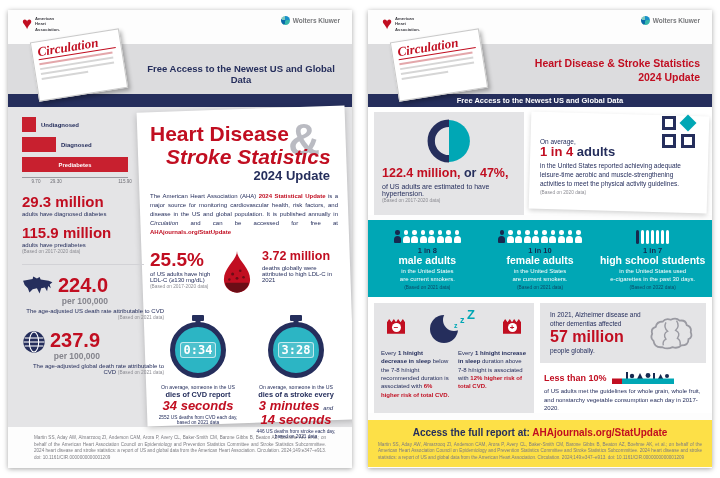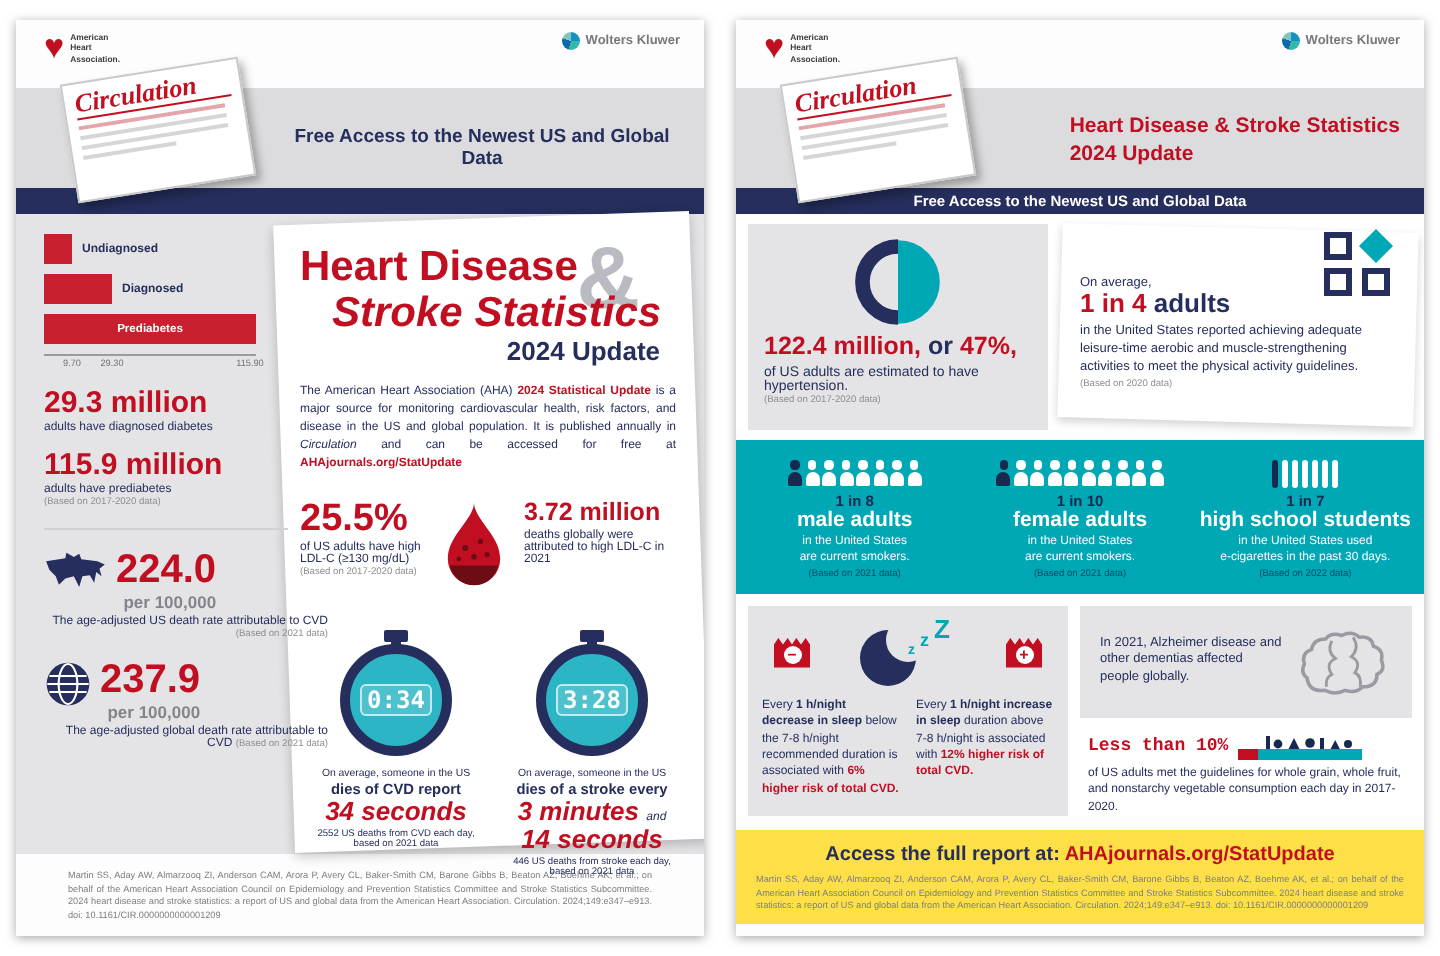--- a/index.html
+++ b/index.html
@@ -26,21 +26,21 @@
   .cover { position:absolute; left:26px; top:-9px; width:90px; height:60px; background:#fff;
     border:1px solid #c9c9c9; transform:rotate(-9deg); box-shadow:2px 3px 4px rgba(0,0,0,.3);
     padding:3px 5px; z-index:3; }
   .mast { color:#c10e21; font-family:"Liberation Serif", serif; font-style:italic; font-weight:bold;
     font-size:13px; border-bottom:1.5px solid #c10e21; line-height:1.1; }
   .cline { height:2px; background:#d6d6d6; margin:3px 4px 0 0; }
   .cline.red { background:#e3a7ab; }
   .cline.short { width:60%; }
   .tagL { position:absolute; left:128px; right:6px; top:19px; text-align:center;
     font-size:9.5px; font-weight:bold; color:#252e5c; }
-  .bandTitleR { position:absolute; right:12px; top:13px; 
+  .bandTitleR { position:absolute; right:12px; top:13px; text-align:right;
     font-size:10.5px; font-weight:bold; color:#c10e21; line-height:1.3; }
   .navybar { height:13px; background:#252e5c; color:#fff; font-size:7.5px; font-weight:bold;
     text-align:center; line-height:13px; }
 
   
   .contentL { position:relative; height:320px; background:#e4e4e6; }
   .panelbg { position:absolute; left:134px; top:2px; width:208px; height:314px; background:#fff;
     transform:rotate(-2deg); box-shadow:0 2px 6px rgba(0,0,0,.22); }
   .colL { position:absolute; left:0; top:0; width:150px; padding:10px 0 0 14px; }
   .colR { position:absolute; left:142px; top:10px; width:194px; }
@@ -158,21 +158,21 @@
   .sleepCol { flex:1; font-size:6px; color:#252e5c; line-height:1.4; }
   .sbold { font-weight:bold; }
   .risk { color:#c10e21; font-weight:bold; }
 
   .rightStack { flex:1; display:flex; flex-direction:column; gap:5px; }
   .dem { background:#e4e4e6; padding:8px 10px; display:flex; justify-content:space-between; align-items:center; }
   .demLine { font-size:6.5px; color:#252e5c; line-height:1.35; }
   .demVal { font-size:16px; font-weight:bold; color:#c10e21; line-height:1.15; }
   .diet { background:#fff; padding:2px 4px 0; }
   .dietHead { display:flex; align-items:center; gap:5px; }
-  .dietLead { font-size:9px; font-weight:bold; color:#c10e21; white-space:nowrap;font-family:Liberation Mono, monospace; }
+  .dietLead { font-size:9px; font-weight:bold; color:#c10e21; white-space:nowrap; }
   .dietDesc { font-size:6px; color:#252e5c; line-height:1.4; margin-top:2px; }
 
   .accessBand { background:#fde047; margin-top:7px; padding:7px 10px 5px; }
   .access { text-align:center; font-size:10px; font-weight:bold; color:#252e5c; }
   .access .lnk { color:#c10e21; }
   .accessBand .cite { margin-top:4px; }
 
   svg { display:block; }
 </style>
 </head>
@@ -469,20 +469,21 @@
           <div class="sleepCol"><span>Every </span><span class="sbold">1 h/night decrease in sleep</span><span> below the 7-8 h/night recommended duration is associated with </span><span class="risk">6% higher risk of total CVD.</span></div>
           <div class="sleepCol"><span>Every </span><span class="sbold">1 h/night increase in sleep</span><span> duration above 7-8 h/night is associated with </span><span class="risk">12% higher risk of total CVD.</span></div>
         </div>
       </div>
 
       <div class="rightStack">
         <div class="dem">
           <div>
             <div class="demLine">In 2021, Alzheimer disease and</div>
             <div class="demLine">other dementias affected</div>
+            <div class="demVal">57 million</div>
             <div class="demLine">people globally.</div>
           </div>
           <svg width="46" height="40" viewBox="0 0 52 44">
             <path d="M14 38 q-9 1 -10 -7 q-4 -3 -1.5 -8 q-2 -6 4 -8 q1 -6 8 -6 q3 -4 9 -2 q6 -3 10 1 q7 -1 8 5 q6 2 4.5 8 q2.5 6 -2.5 8 q0 7 -8 7 q-4 4 -10 2 q-6 3 -11.5 0 Z" fill="none" stroke="#9a9aa2" stroke-width="2"></path>
             <path d="M18 10 q-3 6 2 10 q-6 3 -2 9 q-4 2 -3 7" fill="none" stroke="#9a9aa2" stroke-width="1.6"></path>
             <path d="M30 8 q4 6 -1 11 q6 3 2 9 q4 2 3 8" fill="none" stroke="#9a9aa2" stroke-width="1.6"></path>
           </svg>
         </div>
 
         <div class="diet">

